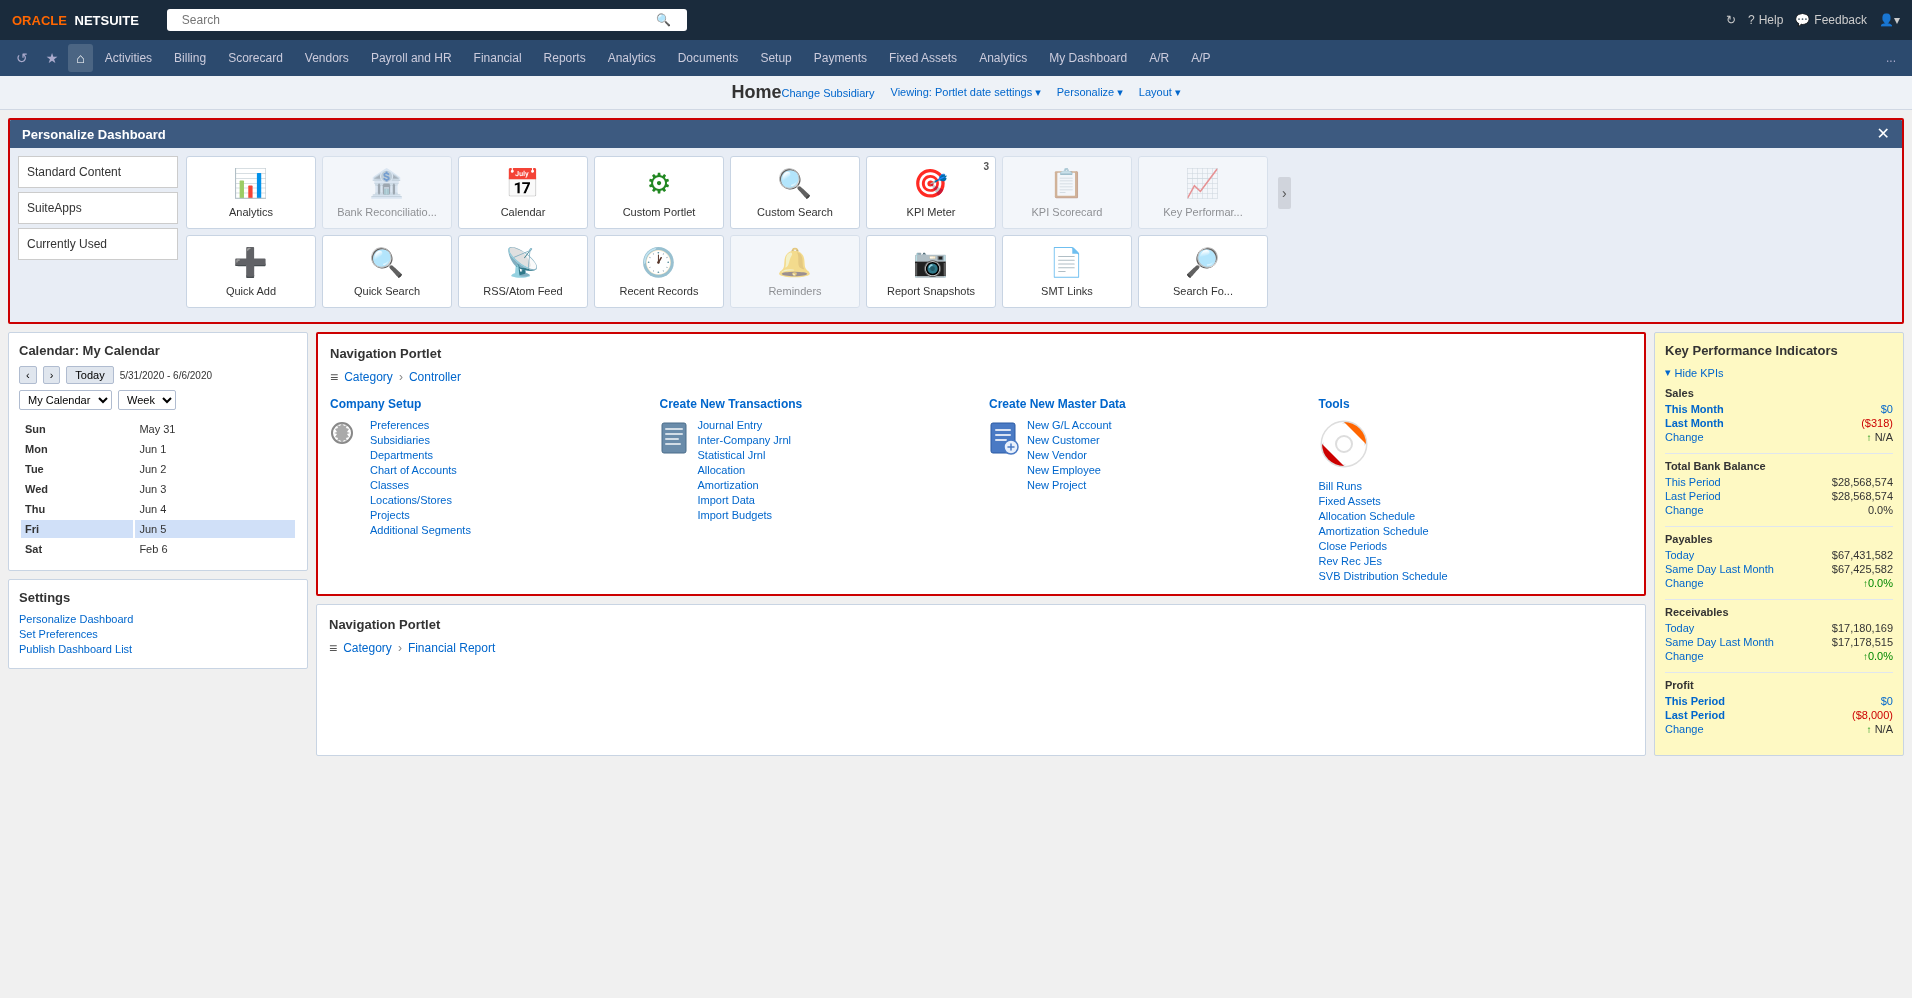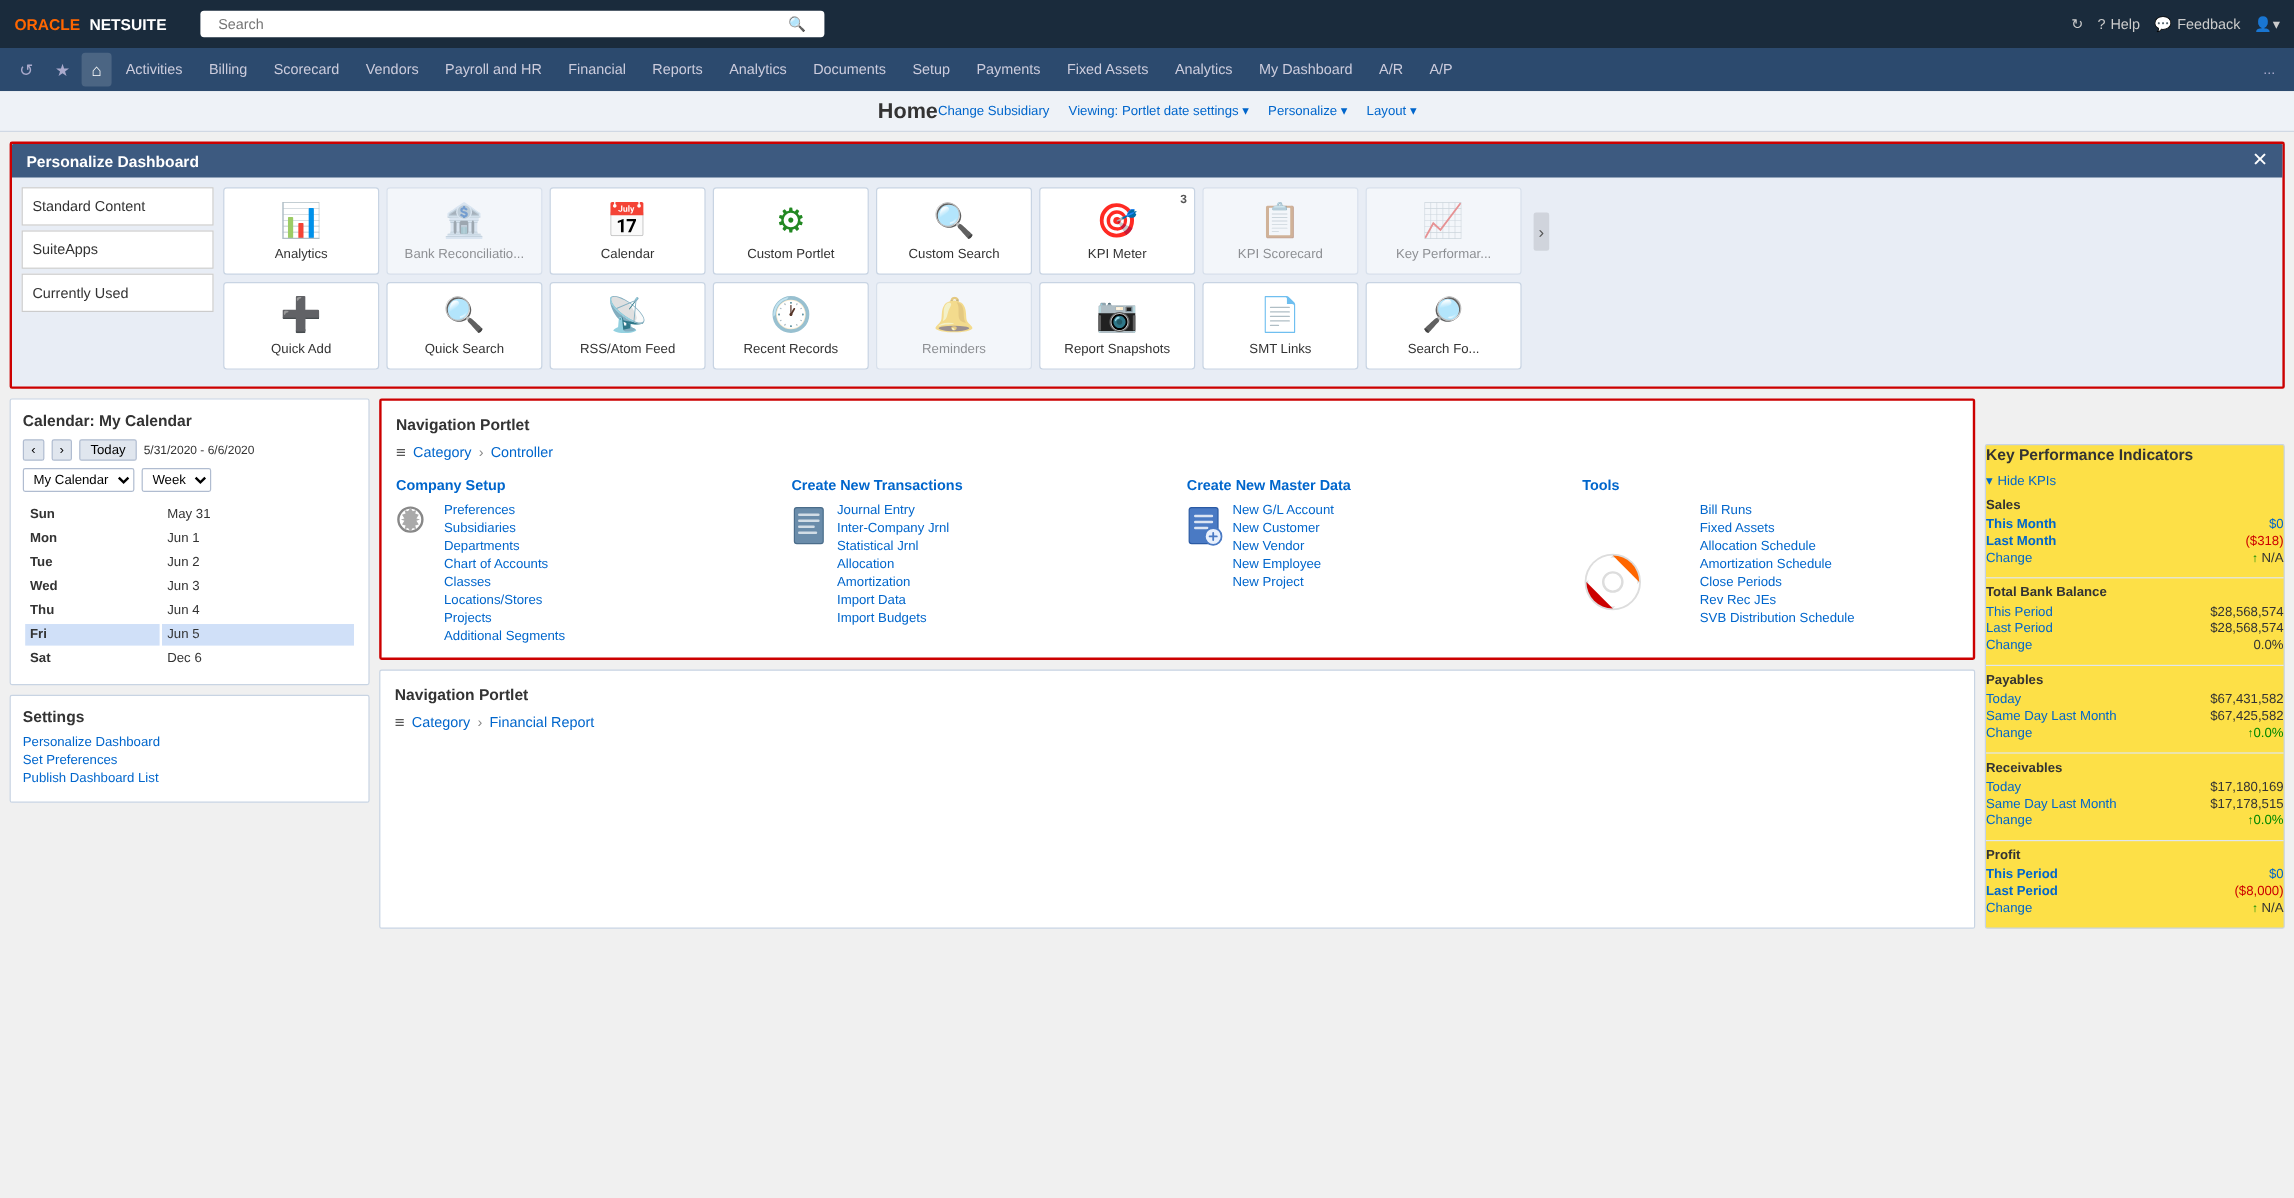--- a/index.html
+++ b/index.html
@@ -290,24 +290,24 @@
       flex-shrink: 0;
       margin-top: 2px;
     }
     .portlet-links { display: flex; flex-direction: column; gap: 3px; }
     .portlet-link { color: #0066cc; font-size: 11px; cursor: pointer; }
 
     
     .kpi-panel {
       width: 250px;
       flex-shrink: 0;
-      background: #fde047;
+      background: #fef9c3;
       border: 1px solid #c8d4e3;
       border-radius: 2px;
-      margin-top: 38px;
+      padding: 10px;
     }
     .kpi-title { font-size: 13px; font-weight: bold; color: #333; margin-bottom: 8px; }
     .kpi-hide { color: #0066cc; font-size: 11px; cursor: pointer; display: flex; align-items: center; gap: 4px; margin-bottom: 8px; }
     .kpi-section { margin-bottom: 10px; }
     .kpi-section-title { font-size: 11px; font-weight: bold; color: #333; margin-bottom: 4px; }
     .kpi-row { display: flex; justify-content: space-between; font-size: 11px; color: #333; margin-bottom: 2px; }
     .kpi-row-label { color: #0066cc; cursor: pointer; }
     .kpi-row-label.bold { font-weight: bold; }
     .kpi-row-value { text-align: right; }
     .kpi-row-value.red { color: #cc0000; }
@@ -530,21 +530,21 @@
         <tr>
           <td class="cal-day-label">Thu</td>
           <td>Jun 4</td>
         </tr>
         <tr class="cal-highlight">
           <td class="cal-day-label">Fri</td>
           <td>Jun 5</td>
         </tr>
         <tr>
           <td class="cal-day-label">Sat</td>
-          <td>Dec 6</td>
+          <td>Feb 6</td>
         </tr>
       </tbody>
         </table>
     </div>
 
     <div class="widget-box">
       <div class="widget-title">Settings</div>
       <a class="settings-link">Personalize Dashboard</a>
       <a class="settings-link">Set Preferences</a>
       <a class="settings-link">Publish Dashboard <span class="settings-link-inline">List</span></a>
@@ -629,21 +629,21 @@
               <a class="portlet-link">New Customer</a>
               <a class="portlet-link">New Vendor</a>
               <a class="portlet-link">New Employee</a>
               <a class="portlet-link">New Project</a>
             </div>
           </div>
         </div>
 
         <div class="portlet-column">
           <div class="portlet-column-title">Tools</div>
-          <div style="display:flex;flex-direction:row;align-items:flex-end;gap:48px;">
+          <div style="display:flex;flex-direction:column;align-items:flex-start;">
 
             <div style="margin-bottom:8px;">
               <svg width="50" height="50" viewBox="0 0 50 50">
                 <circle cx="25" cy="25" r="22" fill="none" stroke="#ddd" stroke-width="3"></circle>
                 <path d="M25 3 A22 22 0 0 1 47 25" fill="#ff6600"></path>
                 <path d="M47 25 A22 22 0 0 1 25 47" fill="#fff"></path>
                 <path d="M25 47 A22 22 0 0 1 3 25" fill="#cc0000"></path>
                 <path d="M3 25 A22 22 0 0 1 25 3" fill="#fff"></path>
                 <circle cx="25" cy="25" r="8" fill="#fff" stroke="#ddd" stroke-width="2"></circle>
               </svg>

